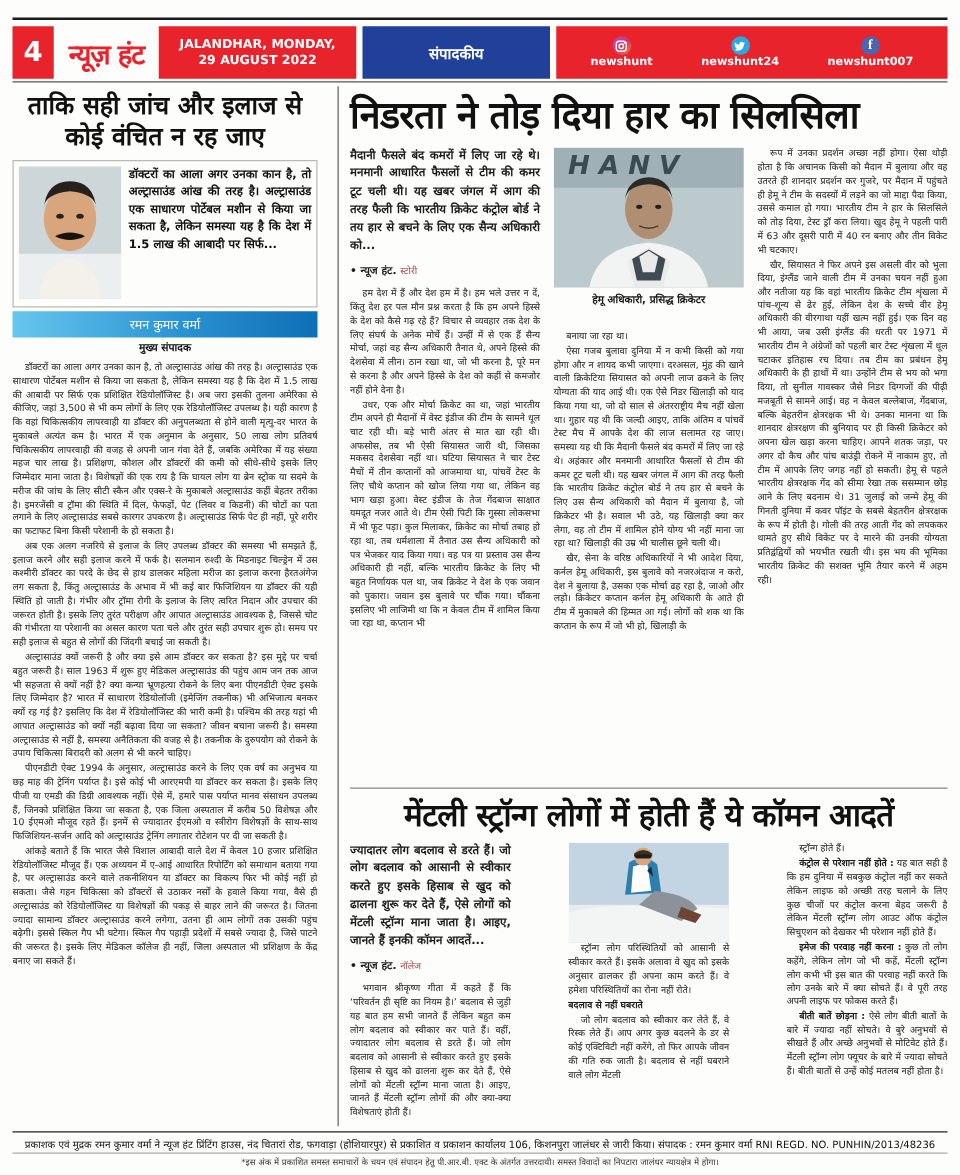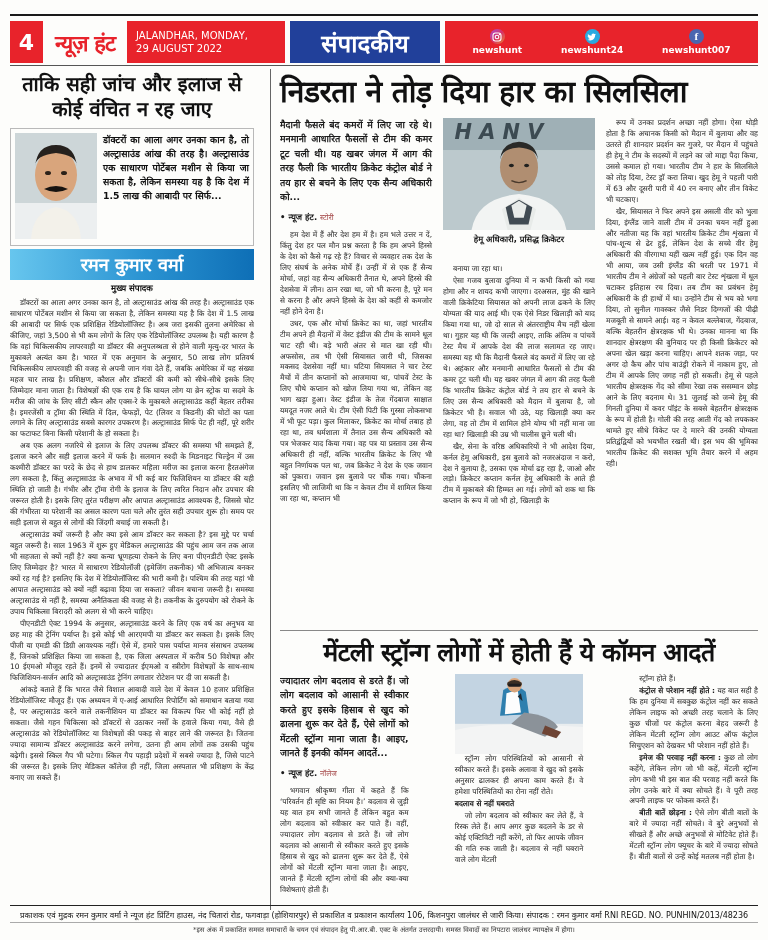--- a/index.html
+++ b/index.html
@@ -3,42 +3,42 @@
 <meta charset="utf-8">
 <style>
   html,body{margin:0;padding:0;background:#dcdcdc;}
   .page{position:relative;width:768px;height:940px;margin:0 auto;background:#fdfdfb;overflow:hidden;
         box-sizing:border-box;font-family:"DejaVu Sans","Liberation Sans",sans-serif;color:#111;}
   
   .masthead{display:flex;align-items:stretch;gap:5px;margin:14px 10px 0;border-top:2px solid #1a1a1a;padding-top:5px;height:42px;}
   .pageno{background:var(--red);color:#fff;flex:0 0 33px;display:flex;align-items:center;justify-content:center;
           font-size:22px;font-weight:bold;}
   .logo{color:var(--red);font-weight:bold;font-size:22px;display:flex;align-items:center;padding:0 7px;letter-spacing:-1px;}
-  .datebox{background:var(--red);color:#fff;font-weight:normal;font-size:10px;line-height:1.3;
-           display:flex;flex-direction:column;justify-content:center;padding:0 9px;flex:0 0 140px;}
-  .sectionbox{background:var(--blue);color:#fff;font-weight:bold;font-size:24px;
+  .datebox{background:var(--red);color:#fff;font-weight:bold;font-size:10px;line-height:1.3;
+           display:flex;flex-direction:column;justify-content:center;padding:0 9px;flex:0 0 140px;text-align:center;}
+  .sectionbox{background:var(--blue);color:#fff;font-weight:bold;font-size:12px;
               display:flex;align-items:center;justify-content:center;flex:0 0 150px;}
   .socialbox{background:var(--red);flex:1;display:flex;align-items:center;justify-content:space-around;padding:0 8px;}
   .social{display:flex;flex-direction:column;align-items:center;color:#fff;font-weight:bold;font-size:9px;line-height:1;}
   .badge{width:15px;height:15px;border-radius:50%;margin-bottom:2px;display:flex;align-items:center;justify-content:center;}
   .badge svg{display:block;}
   .b-ig{background:linear-gradient(135deg,#a94fd2,#d6336c,#e8842c);}
   .b-tw{background:#2aa9e0;}
   .b-fb{background:#4a66b0;color:#fff;font-size:11px;font-weight:bold;font-family:"Liberation Serif",serif;}
   
   .content{display:flex;margin:2px 10px 0;border-top:1px solid #555;padding-top:3px;}
   .sidebar{width:244px;flex:none;padding-right:16px;border-right:1px solid #666;}
   .main{flex:1;padding-left:9px;min-width:0;}
   
   .sb-headline{font-size:20px;font-weight:bold;text-align:center;line-height:1.25;margin:3px 0 6px;}
   .sb-box{border:1px solid #b9b9b9;display:flex;gap:6px;padding:4px;height:108px;}
   .sb-photo{width:82px;height:106px;flex:none;}
   .sb-intro{font-weight:bold;font-size:9.3px;line-height:1.5;text-align:justify;}
-  .author-band{background:linear-gradient(90deg,#67c6ee 0%,#2a93d2 55%,#0e6fb6 100%);color:#fff;font-weight:bold;
-               font-size:18px;text-align:center;padding:3px 0 4px;margin-top:3px;}
+  .author-band{background:linear-gradient(90deg,#67c6ee 0%,#2a93d2 55%,#0e6fb6 100%);color:#fff;font-weight:normal;
+               font-size:10px;text-align:center;padding:3px 0 4px;margin-top:3px;}
   .author-title{text-align:center;font-size:8.5px;font-weight:bold;margin:2px 0 5px;}
   .sb-body{font-size:7.4px;line-height:1.48;text-align:justify;height:612px;overflow:hidden;color:#1c1c1c;}
   .para{margin:0 0 1px;text-indent:10px;}
   
   .m-headline{font-size:30px;font-weight:bold;text-align:left;margin:1px 0 7px;letter-spacing:-.5px;}
   .m-body{display:grid;grid-template-columns:1fr 1fr 1fr;column-gap:11px;height:508px;overflow:hidden;
           font-size:7.4px;line-height:1.48;text-align:justify;color:#1c1c1c;}
   .m-intro{font-weight:bold;font-size:9.3px;line-height:1.55;text-align:justify;}
   .byline{font-size:8.5px;margin:7px 0 6px;font-weight:bold;}
   .byline .lite{color:#a34545;font-weight:normal;font-size:7.5px;}

